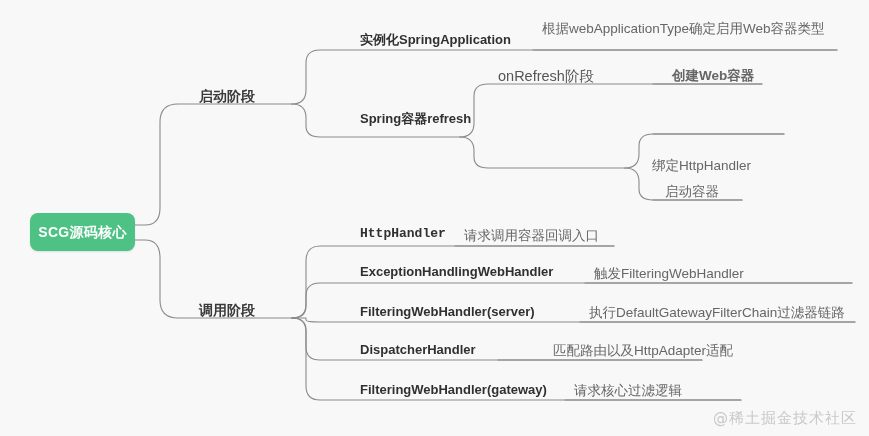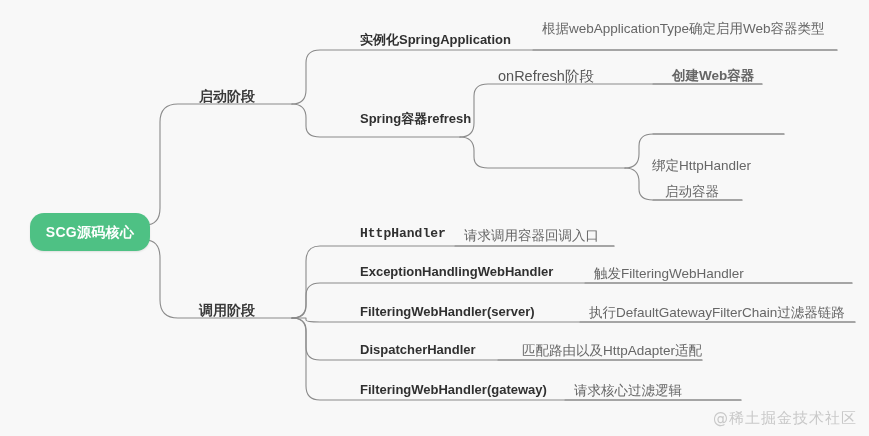--- a/index.html
+++ b/index.html
@@ -25,24 +25,24 @@
   }
   .node {
     position: absolute;
     white-space: nowrap;
     line-height: 1;
   }
   
   .root-node {
     left: 30px;
     top: 213px;
-    width: 120px;
+    width: 105px;
     height: 38px;
     background: #4ec184;
-    border-radius: 14px;
+    border-radius: 8px;
     box-sizing: border-box;
     display: flex;
     align-items: center;
     justify-content: center;
     color: #ffffff;
     font-weight: bold;
     font-size: 14px;
     letter-spacing: 0.3px;
     box-shadow: 0 1px 2px rgba(0,0,0,0.10);
   }
@@ -147,18 +147,18 @@
 
   <div class="node l2" style="left:320px; top:227px;font-family:Liberation Mono, monospace;">HttpHandler</div>
   <div class="node l2" style="left:320px; top:265px;">ExceptionHandlingWebHandler</div>
   <div class="node l2" style="left:320px; top:305px;">FilteringWebHandler(server)</div>
   <div class="node l2" style="left:320px; top:343px;">DispatcherHandler</div>
   <div class="node l2" style="left:320px; top:383px;text-align:right;">FilteringWebHandler(gateway)</div>
 
   <div class="node leaf" style="left:464px; top:229px;">请求调用容器回调入口</div>
   <div class="node leaf" style="left:594px; top:267px;">触发FilteringWebHandler</div>
   <div class="node leaf" style="left:589px; top:306px;">执行DefaultGatewayFilterChain过滤器链路</div>
-  <div class="node leaf" style="left:486px; top:344px;padding-left:36px;">匹配路由以及HttpAdapter适配</div>
+  <div class="node leaf" style="left:517px; top:344px;padding-left:36px;">匹配路由以及HttpAdapter适配</div>
   <div class="node leaf" style="left:574px; top:384px;">请求核心过滤逻辑</div>
 
   <div class="watermark">@稀土掘金技术社区</div>
 
 </div>
 
 </body></html>

